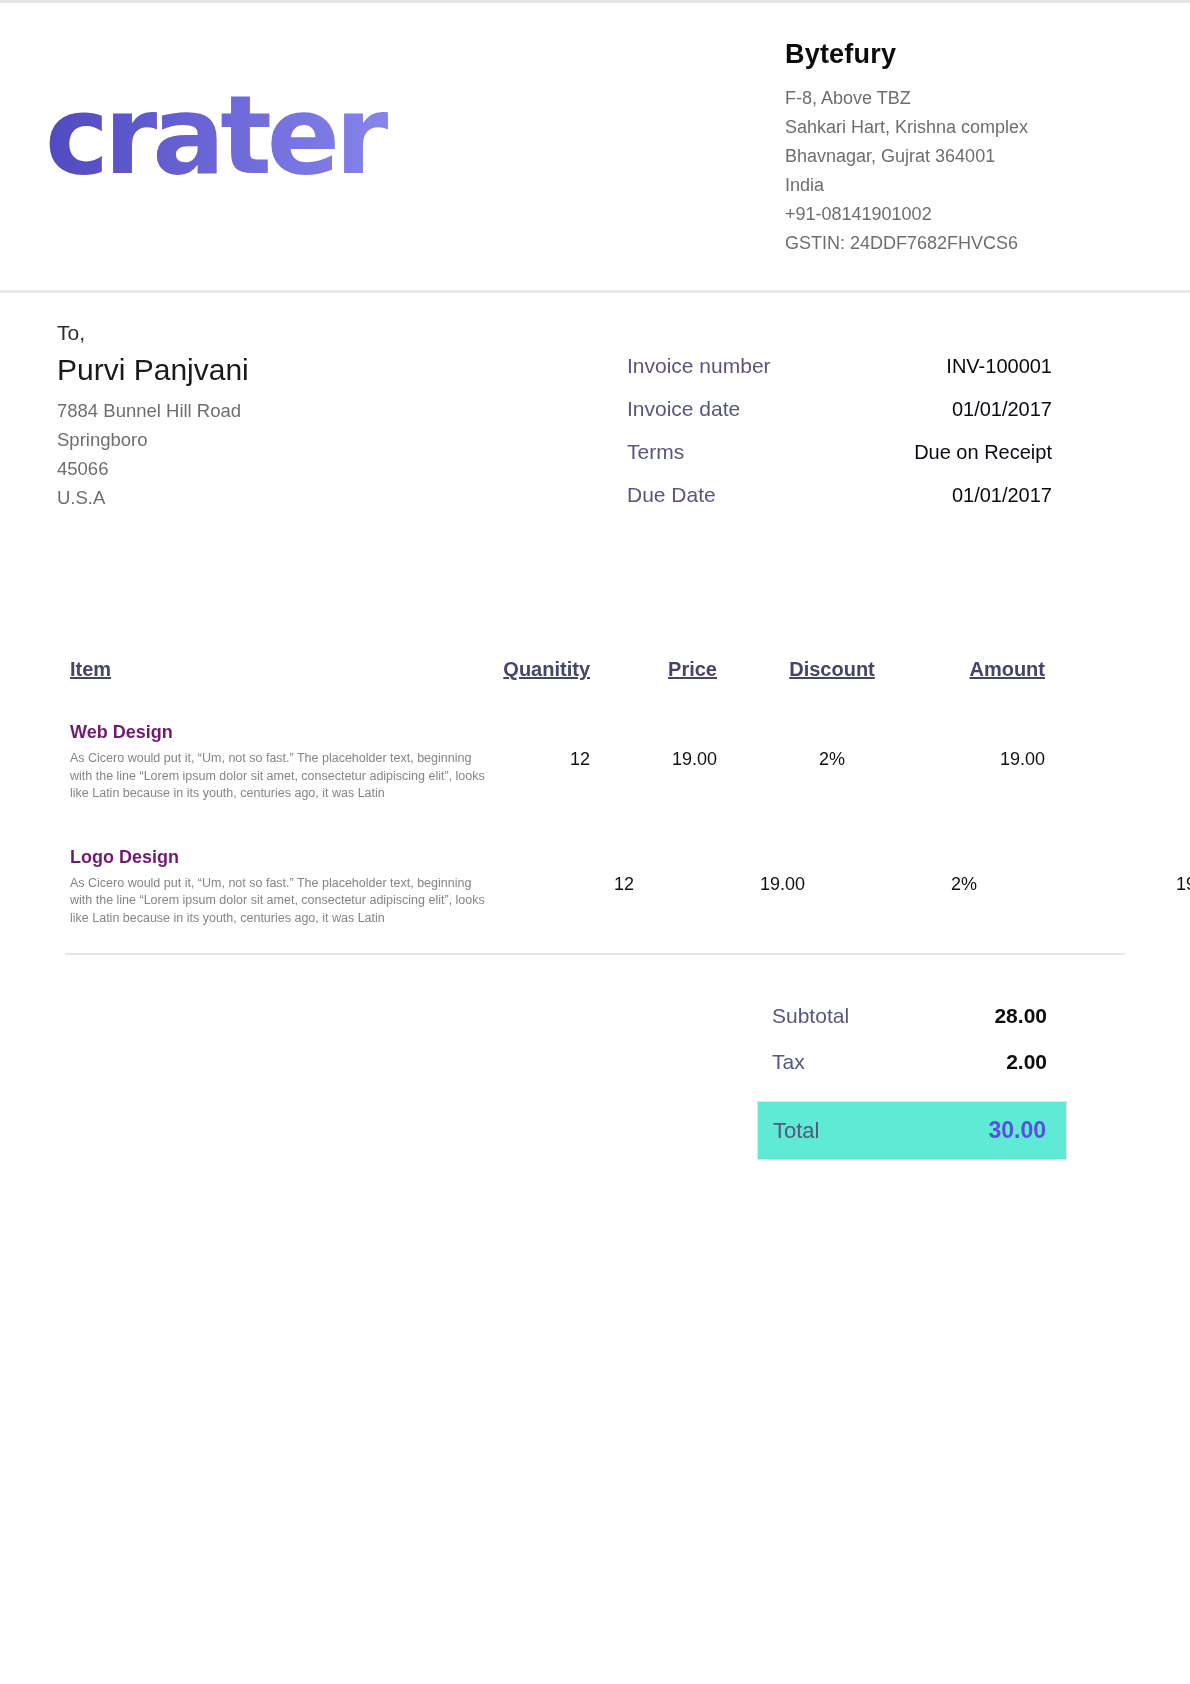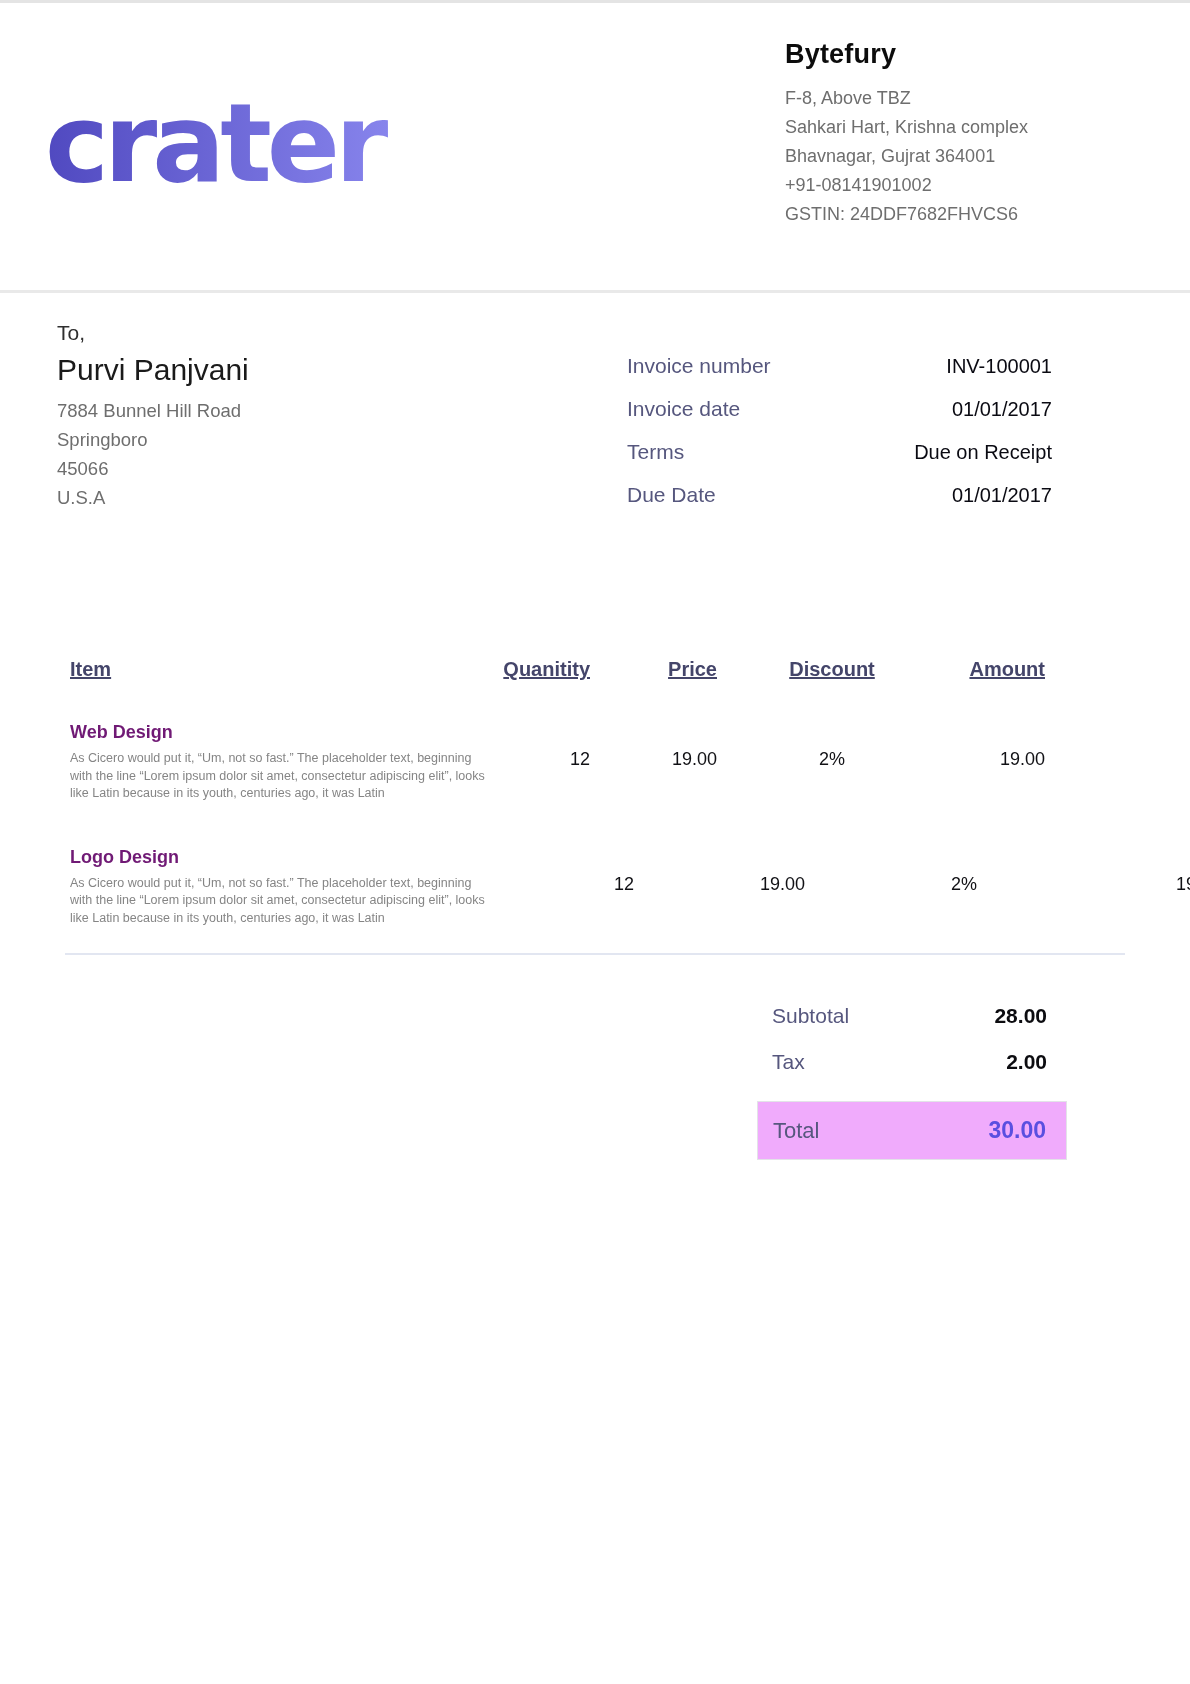--- a/index.html
+++ b/index.html
@@ -18,21 +18,21 @@
 
   
   .top {
     position: relative;
     height: 290px;
     border-bottom: 3px solid #e9e9e9;
   }
   .logo-wrap {
     position: absolute;
     left: 45px;
-    top: 76px;
+    top: 68px;
     text-align: center;
   }
   .company {
     position: absolute;
     left: 785px;
     top: 36px;
     width: 360px;
   }
   .company-name {
     font-size: 27px;
@@ -159,21 +159,21 @@
     color: #56577e;
   }
   .totals-value {
     font-size: 21px;
     font-weight: 600;
     color: #0c0c10;
   }
   .total-box {
     margin-top: 24px;
     border: 1px solid #e3e3e8;
-    background: #f0abfc;
+    background: #5eead4;
     display: flex;
     justify-content: space-between;
     align-items: center;
     padding: 15px 20px 15px 15px;
   }
   .total-box .totals-label { font-size: 22px; }
   .grand-total {
     font-size: 23px;
     font-weight: 600;
     color: #5a4fe0;
@@ -195,20 +195,21 @@
         </defs>
         <text x="0" y="102" font-family="DejaVu Sans, sans-serif" font-size="108" font-weight="bold" letter-spacing="-5" fill="url(#craterGrad)">crater</text>
       </svg>
     </div>
     <div class="company">
       <div class="company-name">Bytefury</div>
       <div class="company-address">
         <div>F-8, Above TBZ</div>
         <div>Sahkari Hart, Krishna complex</div>
         <div>Bhavnagar, Gujrat 364001</div>
+        <div>India</div>
         <div>+91-08141901002</div>
         <div>GSTIN: 24DDF7682FHVCS6</div>
       </div>
     </div>
   </header>
 
   <section class="billing">
     <div class="bill-to">
       <div class="to-label">To,</div>
       <div class="to-name">Purvi Panjvani</div>

